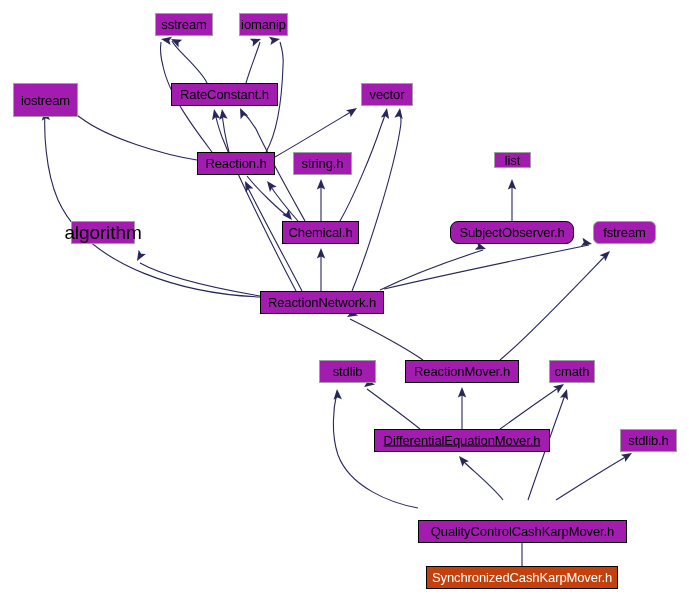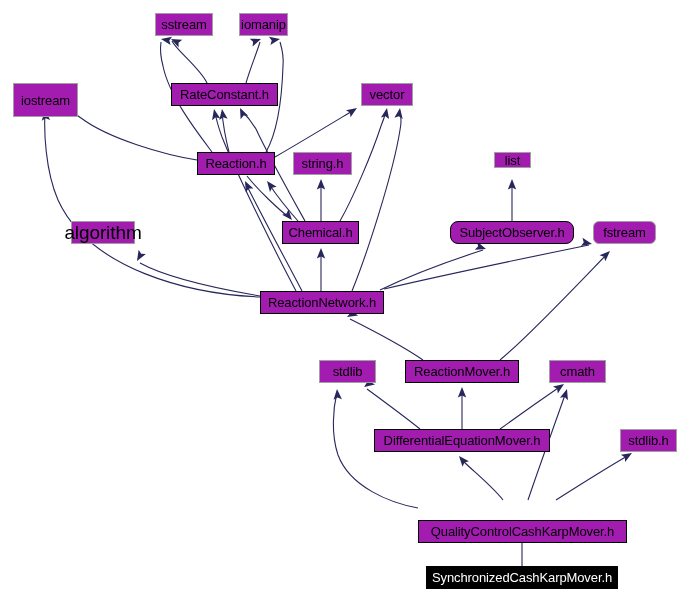--- a/index.html
+++ b/index.html
@@ -48,21 +48,21 @@
     letter-spacing: -0.1px;
   }
   .node-box.ext {
     border: 1px solid #a0a0a0;
   }
   .node-box.local {
     border: 1px solid #000000;
   }
   .node-box.current {
     border: 1px solid #000000;
-    background: #000000;
+    background: #c2410c;
     color: #ffffff;
   }
   .node-label {
     display: block;
     padding: 0 5px;
     transform: translateY(-0.5px);
   }
 </style>
 </head>
 <body>
@@ -175,24 +175,24 @@
       </div>
       <div class="node-box local" title="ReactionNetwork.h" style="left: 260px; top: 291px; width: 124px; height: 23px;">
         <span class="node-label">ReactionNetwork.h</span>
       </div>
       <div class="node-box ext" title="iomanip" style="left: 319px; top: 360px; width: 57px; height: 23px;">
         <span class="node-label">stdlib</span>
       </div>
       <div class="node-box local" title="ReactionMover.h" style="left: 405px; top: 360px; width: 114px; height: 23px;">
         <span class="node-label">ReactionMover.h</span>
       </div>
-      <div class="node-box ext" title="cmath" style="left: 549px; top: 360px; width: 57px; height: 23px;">
+      <div class="node-box ext" title="cmath" style="left: 549px; top: 360px; width: 46px; height: 23px;">
         <span class="node-label">cmath</span>
       </div>
-      <div class="node-box local" title="DifferentialEquationMover.h" style="left: 374px; top: 429px; width: 176px; height: 23px;">
+      <div class="node-box local" title="DifferentialEquationMover.h" style="left: 374px; top: 429px; width: 176px; height: 23px; text-decoration: underline;">
         <span class="node-label">DifferentialEquationMover.h</span>
       </div>
       <div class="node-box ext" title="stdlib.h" style="left: 620px; top: 429px; width: 57px; height: 23px;">
         <span class="node-label">stdlib.h</span>
       </div>
       <div class="node-box local" title="QualityControlCashKarpMover.h" style="left: 418px; top: 520px; width: 209px; height: 23px;">
         <span class="node-label">QualityControlCashKarpMover.h</span>
       </div>
       <div class="node-box current" title="SynchronizedCashKarpMover.h" style="left: 426px; top: 566px; width: 192px; height: 23px;">
         <span class="node-label">SynchronizedCashKarpMover.h</span>

